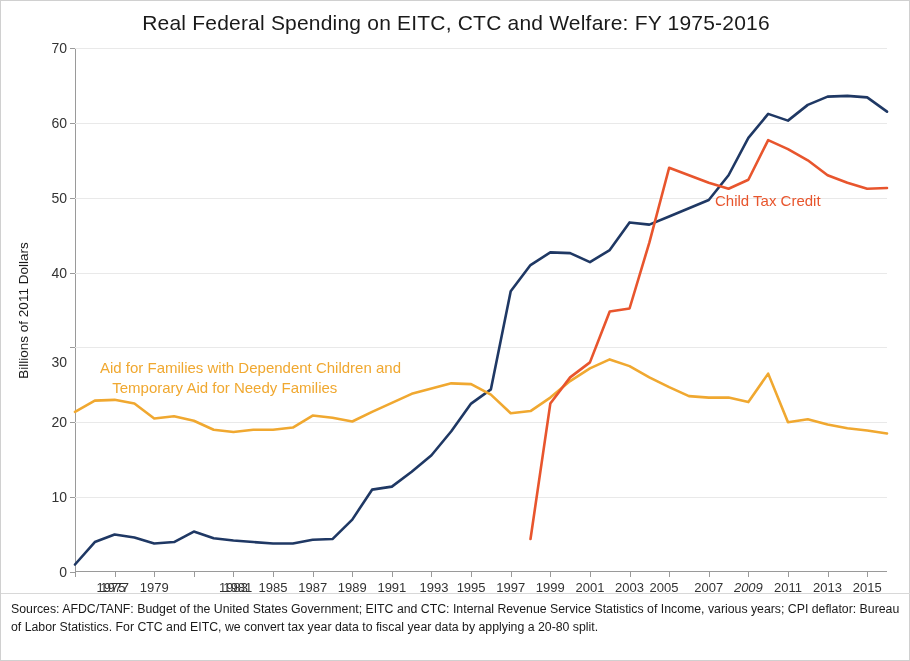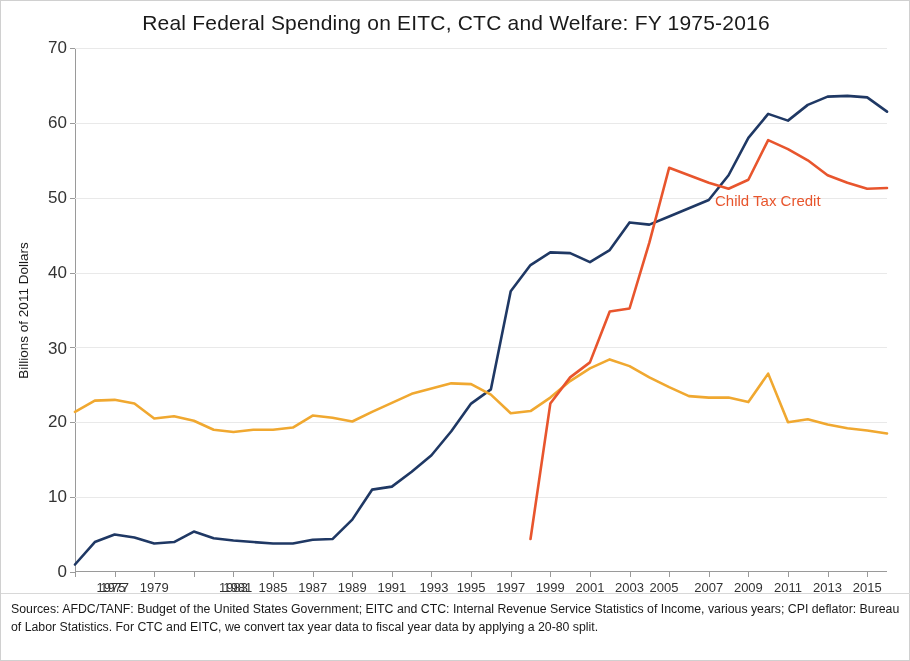--- a/index.html
+++ b/index.html
@@ -55,21 +55,21 @@
     left: 0;
     width: 100%;
     height: 1px;
     background: #e9e9e9;
   }
   .ytick-label {
     position: absolute;
     right: 100%;
     margin-right: 8px;
     transform: translateY(-50%);
-    font-size: 17px;
+    font-size: 14px;
     color: #333;
     white-space: nowrap;
   }
   .ytick-mark {
     position: absolute;
     right: 100%;
     width: 5px;
     height: 1px;
     background: #9a9a9a;
   }
@@ -181,21 +181,21 @@
         <div class="gridline" style="top: 0px;"></div>
       </div>
     <div id="yticks">
         <div class="ytick-mark" style="top: 524px;"></div>
         <div class="ytick-label" style="top: 524px;">0</div>
         <div class="ytick-mark" style="top: 449.143px;"></div>
         <div class="ytick-label" style="top: 449.143px;">10</div>
         <div class="ytick-mark" style="top: 374.286px;"></div>
         <div class="ytick-label" style="top: 374.286px;">20</div>
         <div class="ytick-mark" style="top: 299.429px;"></div>
-        <div class="ytick-label" style="top: 301px;">30</div>
+        <div class="ytick-label" style="top: 314px;">30</div>
         <div class="ytick-mark" style="top: 224.571px;"></div>
         <div class="ytick-label" style="top: 224.571px;">40</div>
         <div class="ytick-mark" style="top: 149.714px;"></div>
         <div class="ytick-label" style="top: 149.714px;">50</div>
         <div class="ytick-mark" style="top: 74.8571px;"></div>
         <div class="ytick-label" style="top: 74.8571px;">60</div>
         <div class="ytick-mark" style="top: 0px;"></div>
         <div class="ytick-label" style="top: 0px;">70</div>
       </div>
     <div id="xticks">
@@ -227,33 +227,35 @@
         <div class="xtick-label" style="left: 475.317px;">1999</div>
         <div class="xtick-mark" style="left: 514.927px;"></div>
         <div class="xtick-label" style="left: 514.927px;">2001</div>
         <div class="xtick-mark" style="left: 554.537px;"></div>
         <div class="xtick-label" style="left: 554.537px;">2003</div>
         <div class="xtick-mark" style="left: 594.146px;"></div>
         <div class="xtick-label" style="left: 589px;">2005</div>
         <div class="xtick-mark" style="left: 633.756px;"></div>
         <div class="xtick-label" style="left: 633.756px;">2007</div>
         <div class="xtick-mark" style="left: 673.366px;"></div>
-        <div class="xtick-label" style="left: 673.366px;">2009</div>
+        <div class="xtick-label" style="left: 673.366px; font-style: italic;">2009</div>
         <div class="xtick-mark" style="left: 712.976px;"></div>
         <div class="xtick-label" style="left: 712.976px;">2011</div>
         <div class="xtick-mark" style="left: 752.585px;"></div>
         <div class="xtick-label" style="left: 752.585px;">2013</div>
         <div class="xtick-mark" style="left: 792.195px;"></div>
         <div class="xtick-label" style="left: 792.195px;">2015</div>
       </div>
 
     <svg id="series-svg" viewBox="0 0 812 524" preserveAspectRatio="none">
         <path class="series-path" d="M0.00,516.51 L19.80,494.06 L39.61,486.57 L59.41,489.57 L79.22,495.55 L99.02,494.06 L118.83,483.58 L138.63,490.31 L158.44,492.56 L178.24,494.06 L198.05,495.55 L217.85,495.55 L237.66,491.81 L257.46,491.06 L277.27,471.60 L297.07,441.66 L316.88,438.66 L336.68,423.69 L356.49,407.22 L376.29,383.27 L396.10,355.57 L415.90,341.35 L435.71,243.29 L455.51,217.09 L475.32,204.36 L495.12,205.11 L514.93,214.09 L534.73,202.11 L554.54,174.42 L574.34,176.66 L594.15,168.43 L613.95,160.19 L633.76,151.96 L653.56,127.26 L673.37,89.83 L693.17,65.87 L712.98,72.61 L732.78,56.89 L752.59,48.66 L772.39,47.91 L792.20,49.41 L812.00,63.63" stroke="#1f3864"></path>
         <path class="series-path" d="M0.00,363.81 L19.80,352.58 L39.61,351.83 L59.41,355.57 L79.22,370.54 L99.02,368.30 L118.83,372.79 L138.63,381.77 L158.44,384.02 L178.24,381.77 L198.05,381.77 L217.85,379.53 L237.66,367.55 L257.46,369.79 L277.27,373.54 L297.07,363.81 L316.88,354.82 L336.68,345.84 L356.49,340.60 L376.29,335.36 L396.10,336.11 L415.90,346.59 L435.71,365.30 L455.51,363.06 L475.32,349.58 L495.12,333.11 L514.93,320.39 L534.73,311.41 L554.54,318.14 L574.34,329.37 L594.15,339.10 L613.95,348.09 L633.76,349.58 L653.56,349.58 L673.37,354.07 L693.17,325.63 L712.98,374.29 L732.78,371.29 L752.59,376.53 L772.39,380.27 L792.20,382.52 L812.00,385.51" stroke="#f0a830"></path>
         <path class="series-path" d="M455.51,491.06 L475.32,355.57 L495.12,329.37 L514.93,314.40 L534.73,263.50 L554.54,260.50 L574.34,194.63 L594.15,119.77 L613.95,127.26 L633.76,134.74 L653.56,140.73 L673.37,131.75 L693.17,92.07 L712.98,101.06 L732.78,112.29 L752.59,127.26 L772.39,134.74 L792.20,140.73 L812.00,139.98" stroke="#e8552d"></path>
       </svg>
 
+    <div class="series-label" id="label-aid">Aid for Families with Dependent Children and
+   Temporary Aid for Needy Families</div>
     <div class="series-label" id="label-ctc">Child Tax Credit</div>
   </div>
 
   <div id="note-divider"></div>
   <div id="source-note">Sources: AFDC/TANF:  Budget of the United States Government; EITC and CTC: Internal Revenue Service Statistics of Income, various years; CPI deflator: Bureau of Labor Statistics.  For CTC and EITC, we convert tax year data to fiscal year data by applying a 20-80 split.</div>
 </div>
 
 </body></html>

